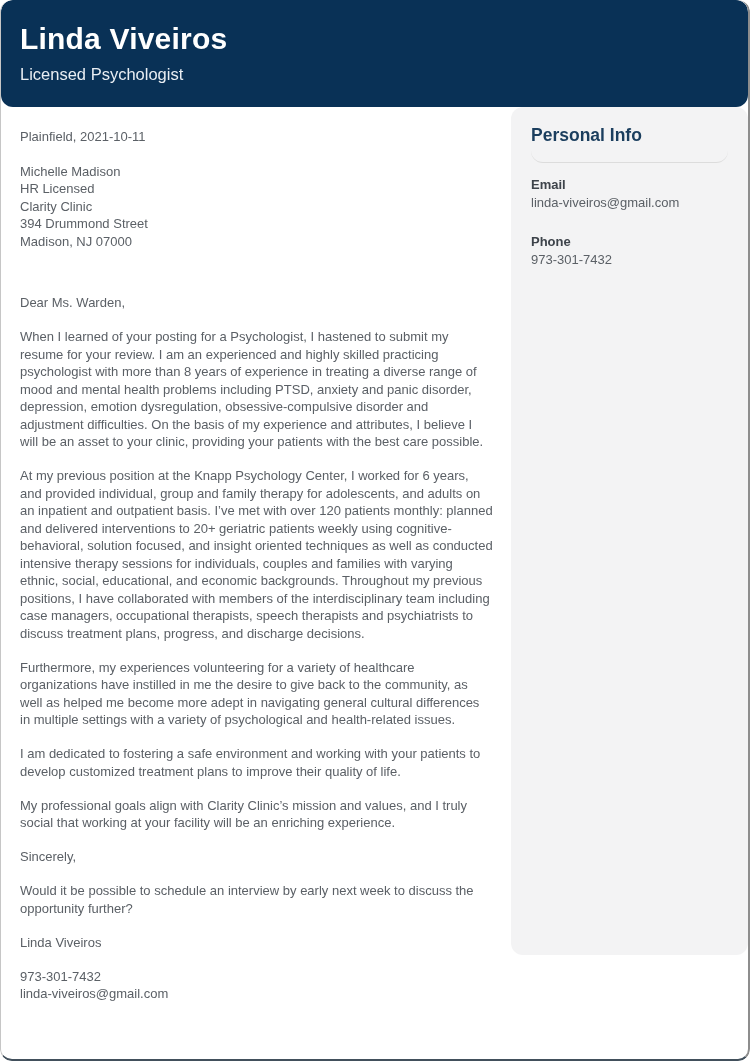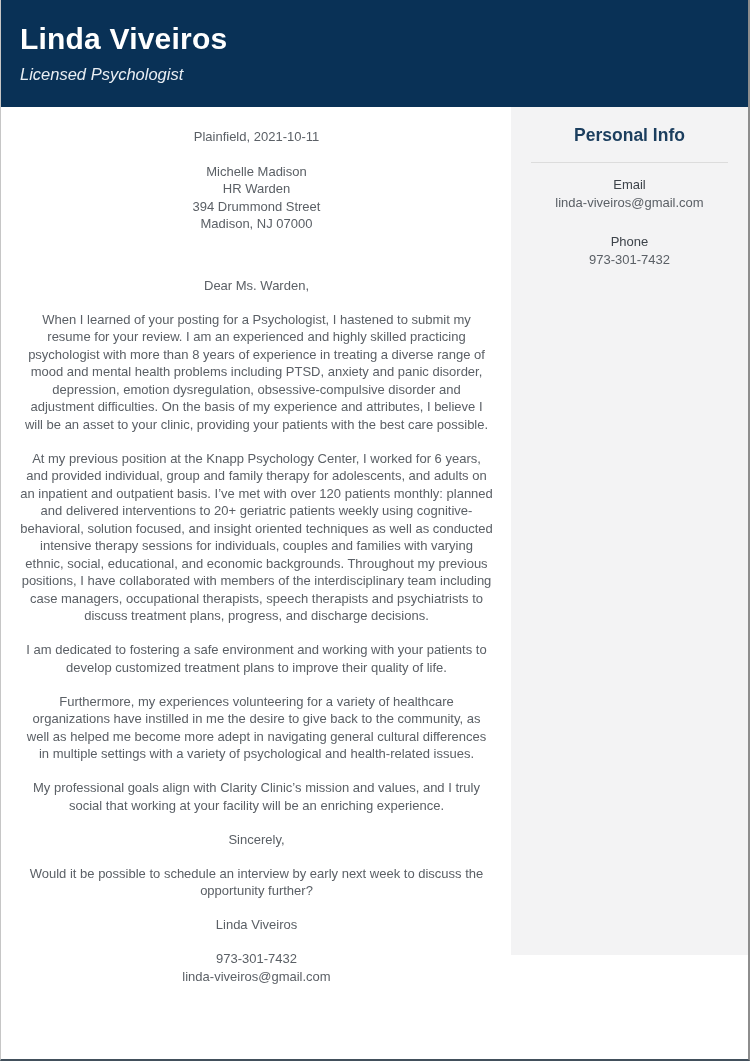--- a/index.html
+++ b/index.html
@@ -1,15 +1,15 @@
 <!DOCTYPE html>
 <html><head>
 <meta charset="utf-8">
 <style>
-  * { margin: 0; padding: 0; box-sizing: border-box; }
+  * { margin: 0; padding: 0; box-sizing: border-box; border-radius: 12px; }
   html, body { background: #ffffff; }
   body {
     font-family: "Liberation Sans", "DejaVu Sans", sans-serif;
     width: 750px;
   }
   .page {
     width: 750px;
     height: 1061px;
     background: #ffffff;
     border-left: 1px solid #c6c6c6;
@@ -29,27 +29,25 @@
     font-weight: bold;
     line-height: 32px;
     letter-spacing: 0.2px;
   }
   .person-title {
     color: #e9eef3;
     font-size: 16.5px;
     line-height: 20px;
     margin-top: 9px;
     font-weight: normal;
-    font-style: italic;
   }
   
   .content {
     display: flex;
     height: 848px;
-    text-align: center;
   }
   .letter {
     width: 510px;
     flex: 0 0 510px;
     padding: 21px 18px 0 19px;
     color: #5b6066;
     font-size: 13px;
     line-height: 17.5px;
   }
   .letter p { margin: 0 0 16.5px 0; }
@@ -69,21 +67,21 @@
     font-weight: bold;
     line-height: 22px;
     padding-bottom: 16px;
     border-bottom: 1px solid #dcdcdc;
   }
   .field { margin-top: 13px; }
   .field + .field { margin-top: 22px; }
   .field-label {
     color: #3d434a;
     font-size: 13px;
-    font-weight: normal;
+    font-weight: bold;
     line-height: 17.5px;
   }
   .field-value {
     color: #5b6066;
     font-size: 13px;
     line-height: 17.5px;
   }
 </style>
 </head>
 <body>
@@ -95,31 +93,32 @@
     <div class="person-title">Licensed Psychologist</div>
   </div>
 
   <div class="content">
 
     <div class="letter">
       <p class="date-line">Plainfield, 2021-10-11</p>
 
       <div class="recipient-block">
         <span>Michelle Madison</span>
-        <span>HR Warden</span>
+        <span>HR Licensed</span>
+        <span>Clarity Clinic</span>
         <span>394 Drummond Street</span>
         <span>Madison, NJ 07000</span>
       </div>
 
       <p>Dear Ms. Warden,</p>
 
       <p>When I learned of your posting for a Psychologist, I hastened to submit my resume for your review. I am an experienced and highly skilled practicing psychologist with more than 8 years of experience in treating a diverse range of mood and mental health problems including PTSD, anxiety and panic disorder, depression, emotion dysregulation, obsessive-compulsive disorder and adjustment difficulties. On the basis of my experience and attributes, I believe I will be an asset to your clinic, providing your patients with the best care possible.</p>
       <p>At my previous position at the Knapp Psychology Center, I worked for 6 years, and provided individual, group and family therapy for adolescents, and adults on an inpatient and outpatient basis. I’ve met with over 120 patients monthly: planned and delivered interventions to 20+ geriatric patients weekly using cognitive-behavioral, solution focused, and insight oriented techniques as well as conducted intensive therapy sessions for individuals, couples and families with varying ethnic, social, educational, and economic backgrounds. Throughout my previous positions, I have collaborated with members of the interdisciplinary team including case managers, occupational therapists, speech therapists and psychiatrists to discuss treatment plans, progress, and discharge decisions.</p>
+      <p>Furthermore, my experiences volunteering for a variety of healthcare organizations have instilled in me the desire to give back to the community, as well as helped me become more adept in navigating general cultural differences in multiple settings with a variety of psychological and health-related issues.</p>
       <p>I am dedicated to fostering a safe environment and working with your patients to develop customized treatment plans to improve their quality of life.</p>
-      <p>Furthermore, my experiences volunteering for a variety of healthcare organizations have instilled in me the desire to give back to the community, as well as helped me become more adept in navigating general cultural differences in multiple settings with a variety of psychological and health-related issues.</p>
       <p>My professional goals align with Clarity Clinic’s mission and values, and I truly social that working at your facility will be an enriching experience.</p>
       <p>Sincerely,</p>
 
       <p>Would it be possible to schedule an interview by early next week to discuss the opportunity further?</p>
       <p>Linda Viveiros</p>
 
       <div class="contact-block">
         <span>973-301-7432</span>
         <span>linda-viveiros@gmail.com</span>
       </div>

